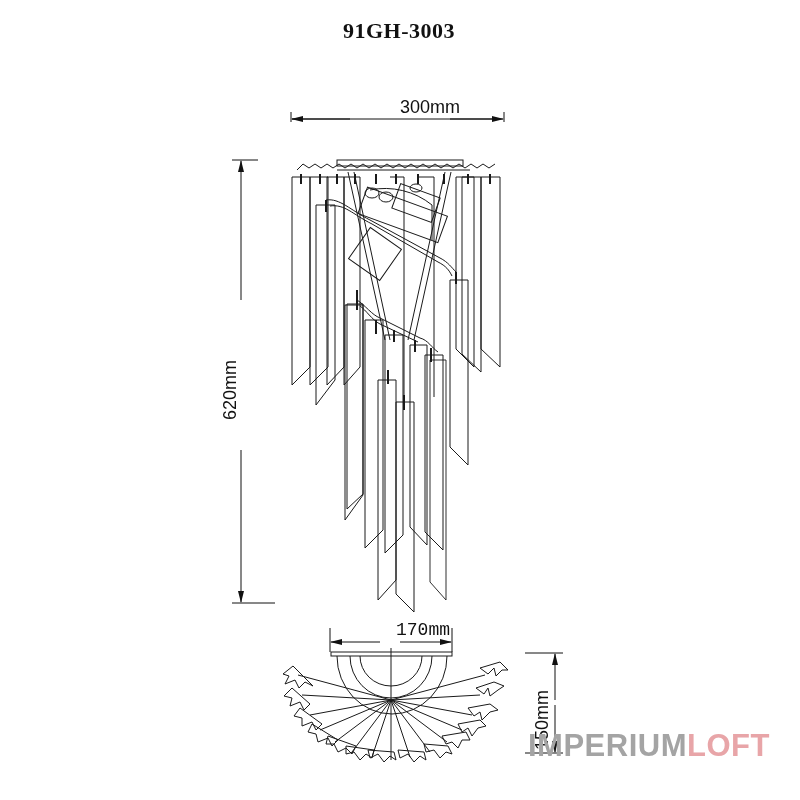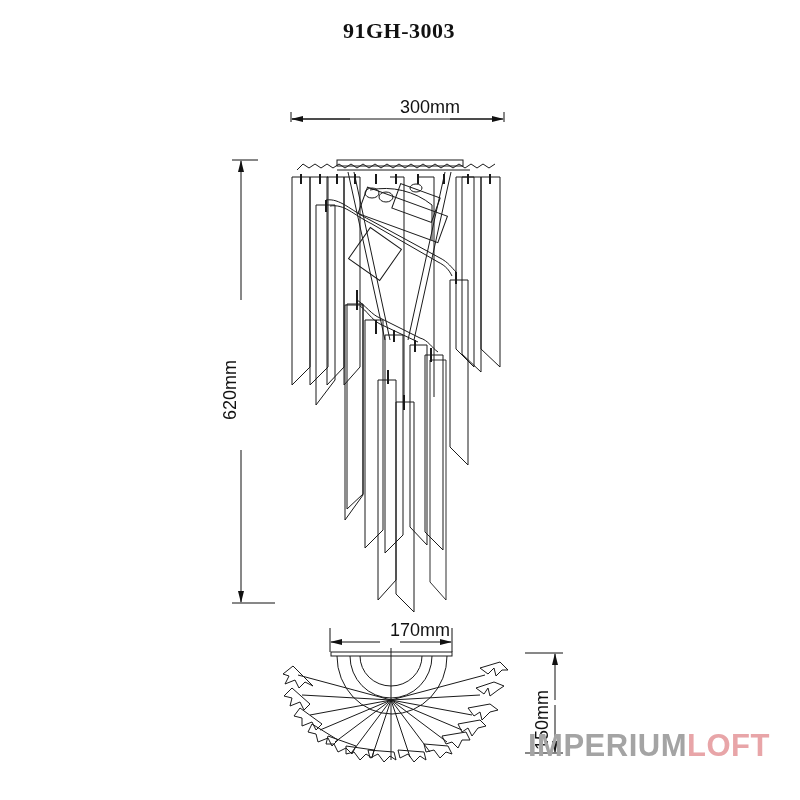--- a/index.html
+++ b/index.html
@@ -168,18 +168,18 @@
     <path d="M442,736 l4,8 l6,-2 l6,6 l4,-8 l8,0 l-4,-8 z"></path>
     <path d="M458,724 l4,8 l6,-4 l4,8 l6,-8 l8,-2 l-6,-6 z"></path>
     <path d="M468,708 l6,8 l6,-4 l2,8 l8,-8 l8,-2 l-8,-6 z"></path>
     <path d="M476,688 l8,6 l4,-6 l2,8 l8,-6 l6,-4 l-10,-4 z"></path>
     <path d="M480,668 l8,6 l6,-6 l2,8 l6,-6 l6,0 l-8,-8 z"></path>
   </g>
 </svg>
 
 <div class="dim dim-h" style="left:340px;top:97px;width:120px;">300mm</div>
 <div class="dim dim-v" style="left:220px;top:420px;">620mm</div>
-<div class="dim dim-h" style="left:335px;top:620px;width:115px;">170mm</div>
+<div class="dim dim-h" style="left:335px;top:620px;width:115px;font-family:Liberation Mono, monospace;">170mm</div>
 <div class="dim dim-v" style="left:532px;top:750px;">150mm</div>
 
 <div class="watermark">
   <span class="wm-a">IMPERIUM</span><span class="wm-b">LOFT</span>
 </div>
 
 </body></html>

